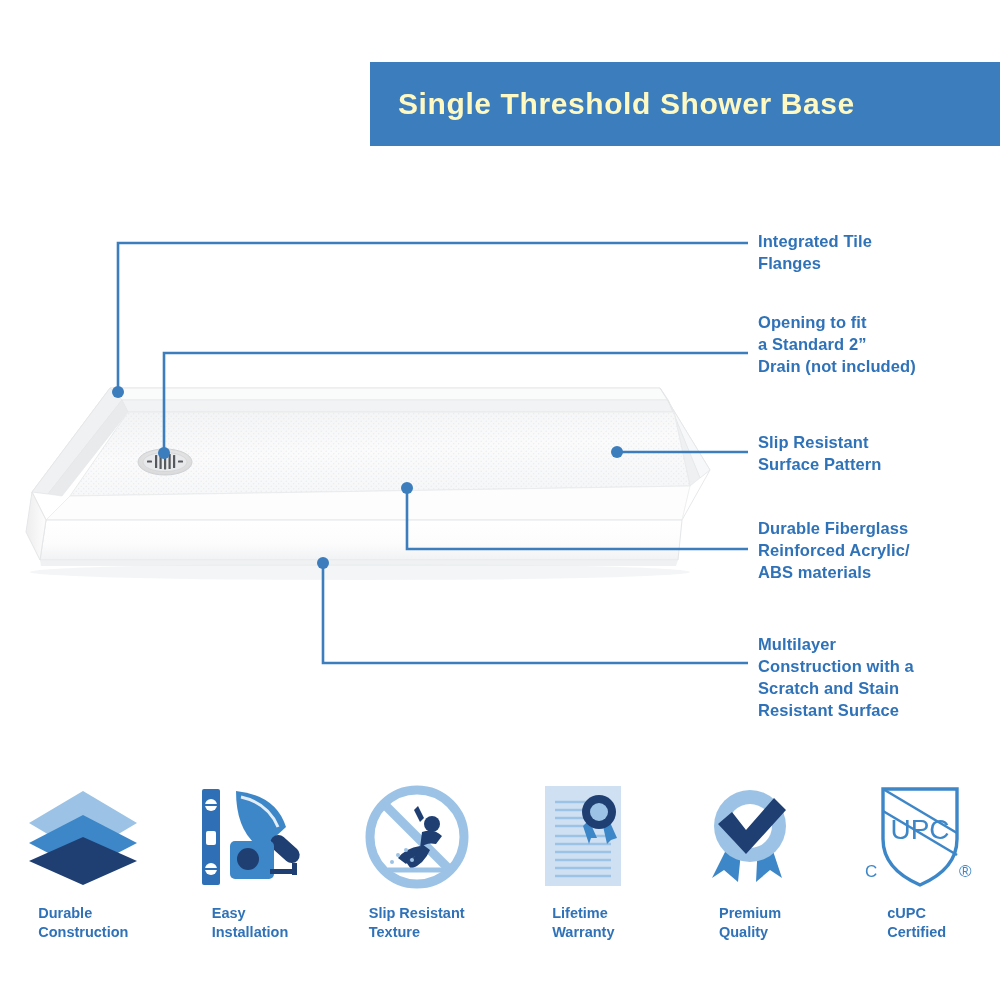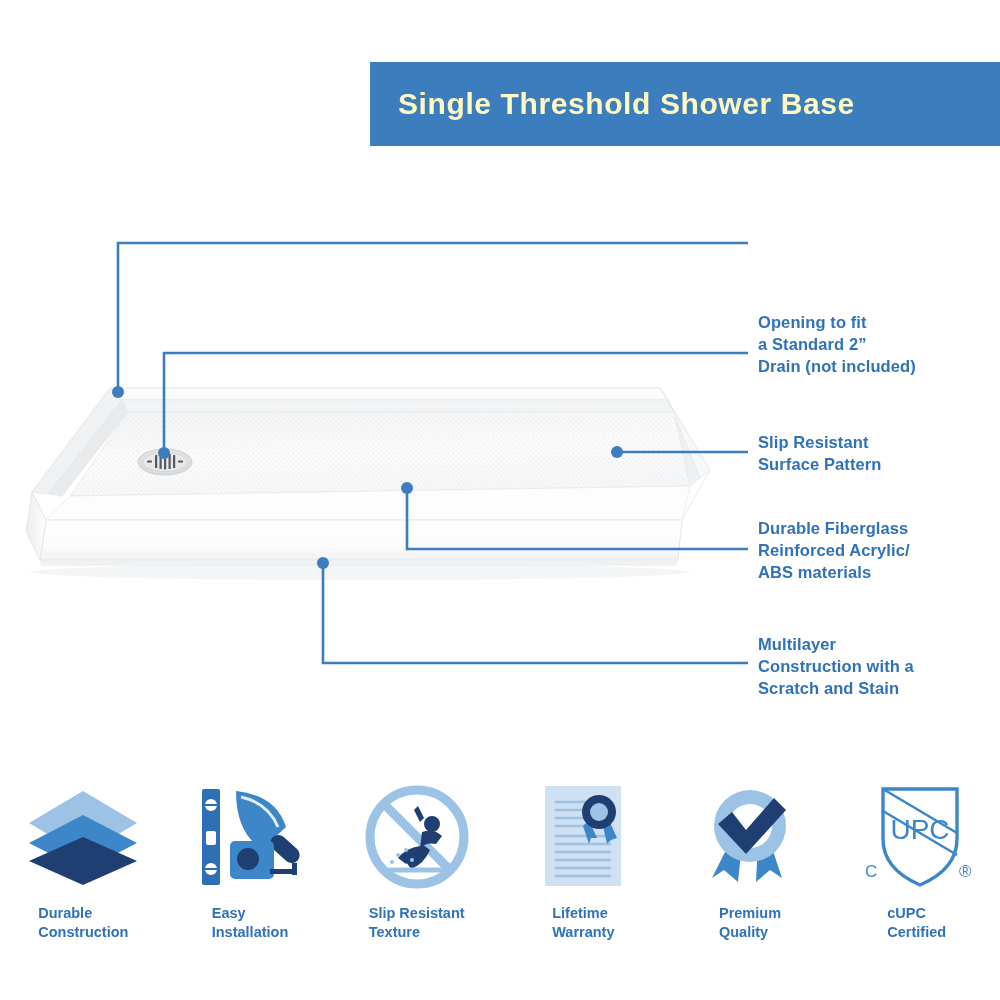--- a/index.html
+++ b/index.html
@@ -203,20 +203,24 @@
     </g>
     <g fill="#3b7dbd">
       <circle cx="118" cy="392" r="6"></circle>
       <circle cx="164" cy="453" r="6"></circle>
       <circle cx="617" cy="452" r="6"></circle>
       <circle cx="407" cy="488" r="6"></circle>
       <circle cx="323" cy="563" r="6"></circle>
     </g>
   </svg>
 
+  <div class="callout-text co-1">
+    <div>Integrated Tile</div>
+    <div>Flanges</div>
+  </div>
 
   <div class="callout-text co-2">
     <div>Opening to fit</div>
     <div>a Standard 2”</div>
     <div>Drain (not included)</div>
   </div>
 
   <div class="callout-text co-3">
     <div>Slip Resistant</div>
     <div>Surface Pattern</div>
@@ -225,20 +229,21 @@
   <div class="callout-text co-4">
     <div>Durable Fiberglass</div>
     <div>Reinforced Acrylic/</div>
     <div>ABS materials</div>
   </div>
 
   <div class="callout-text co-5">
     <div>Multilayer</div>
     <div>Construction with a</div>
     <div>Scratch and Stain</div>
+    <div>Resistant Surface</div>
   </div>
 
   <div class="features">
 
     <div class="feature">
       <div class="feature-icon">
         <svg width="116" height="104" viewBox="0 0 116 104" xmlns="http://www.w3.org/2000/svg">
           <polygon points="58,6 112,38 58,70 4,38" fill="#9cc3e5"></polygon>
           <polygon points="58,30 112,58 58,86 4,58" fill="#3d87c8"></polygon>
           <polygon points="58,52 112,76 58,100 4,76" fill="#1f3f73"></polygon>

